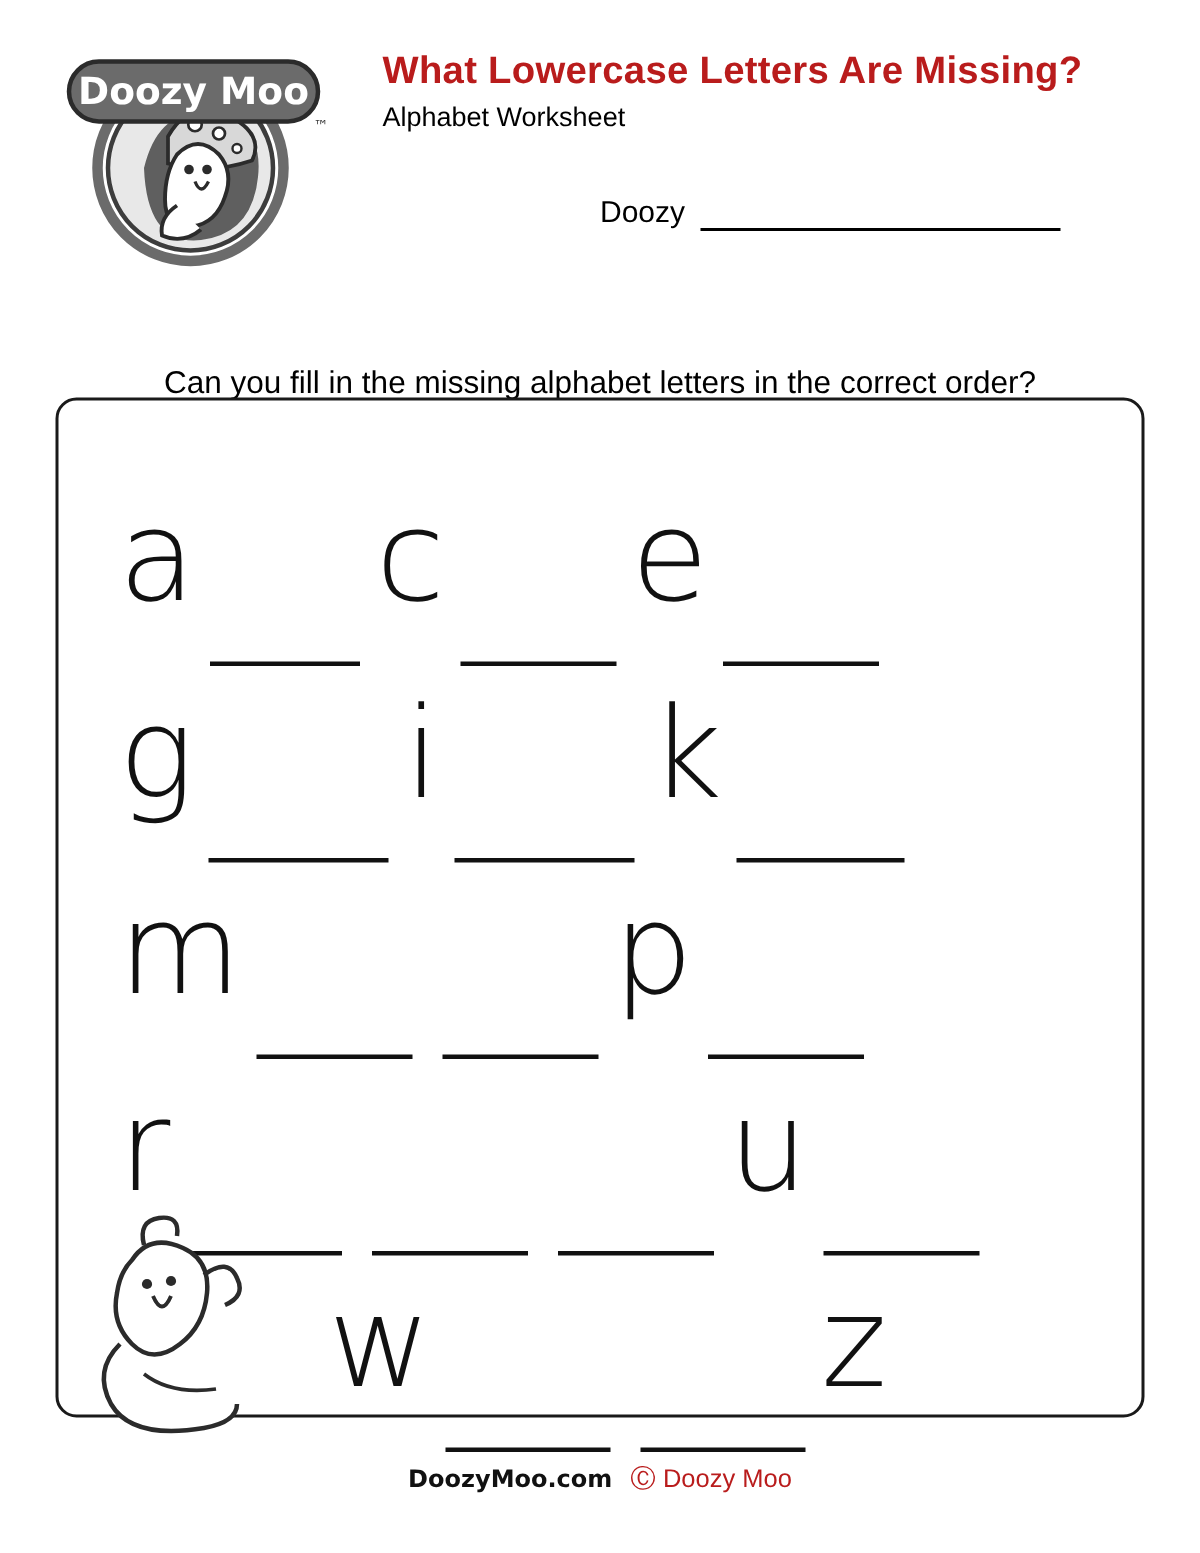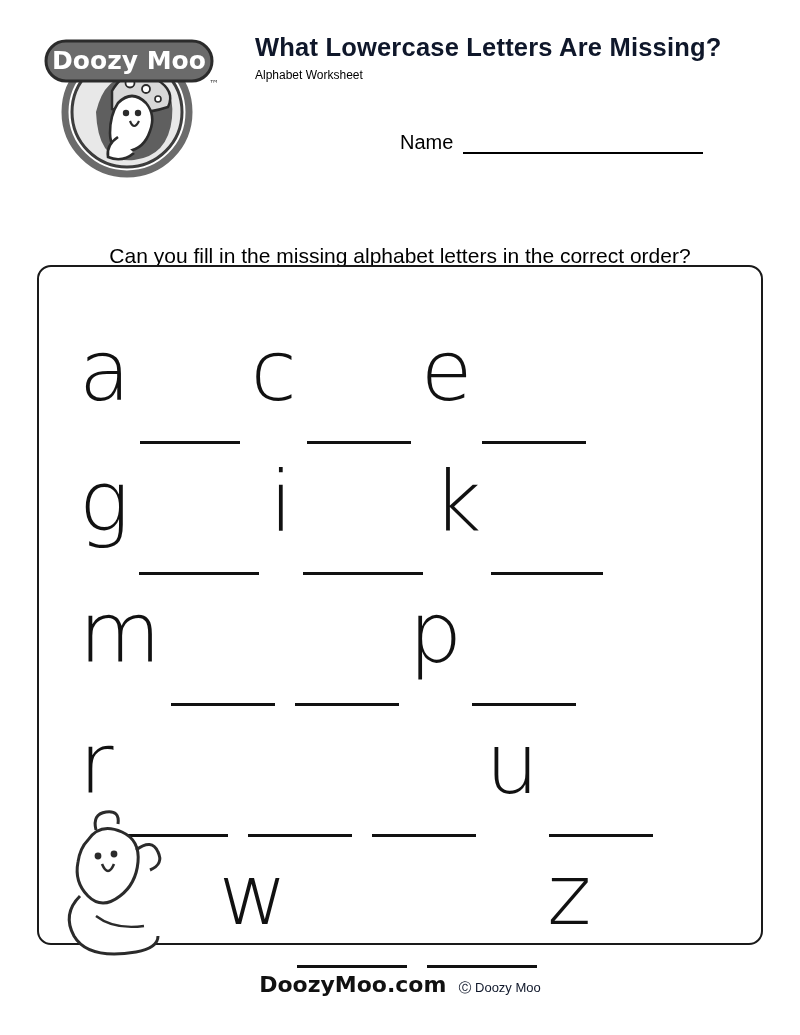--- a/index.html
+++ b/index.html
@@ -42,26 +42,26 @@
   .title-block {
     position: absolute;
     left: 225px;
     top: 22px;
     right: 0;
   }
   .worksheet-title {
     font-size: 25.5px;
     font-weight: bold;
     letter-spacing: 0.2px;
-    color: #0f172a;
+    color: #b91c1c;
     margin: 0;
     white-space: nowrap;
   }
   .worksheet-subtitle {
-    font-size: 12px;
+    font-size: 18px;
     color: #000;
     margin: 6px 0 0 0;
   }
 
   .name-row {
     position: absolute;
     left: 370px;
     top: 120px;
     display: flex;
     align-items: flex-end;
@@ -148,28 +148,28 @@
     bottom: 38px;
     left: 0;
     right: 0;
     text-align: center;
     display: flex;
     justify-content: center;
     align-items: baseline;
     gap: 12px;
   }
   .site {
-    font-size: 22px;
+    font-size: 16px;
     font-weight: bold;
     color: #111;
     font-family: "DejaVu Sans", sans-serif;
   }
   .copyright {
-    font-size: 13px;
-    color: #0f172a;
+    font-size: 17px;
+    color: #b91c1c;
     margin-top: 40px;
   }
 </style>
 </head>
 <body>
 
 <div class="page">
 
   <div class="header">
 
@@ -197,21 +197,21 @@
         <text x="180" y="70" font-family="DejaVu Sans, sans-serif" font-size="10" fill="#3d3d3d" text-anchor="middle">™</text>
       </svg>
     </div>
 
     <div class="title-block">
       <h1 class="worksheet-title">What Lowercase Letters Are Missing?</h1>
       <p class="worksheet-subtitle">Alphabet Worksheet</p>
     </div>
 
     <div class="name-row">
-      <span class="name-label">Name</span>
+      <span class="name-label">Doozy</span>
       <span class="name-line"></span>
     </div>
   </div>
 
   <div class="instruction">Can you fill in the missing alphabet letters in the correct order?</div>
 
   <div class="worksheet-box">
     <div class="rows" id="rows">
         <div class="row">
           <span class="letter">a</span>

